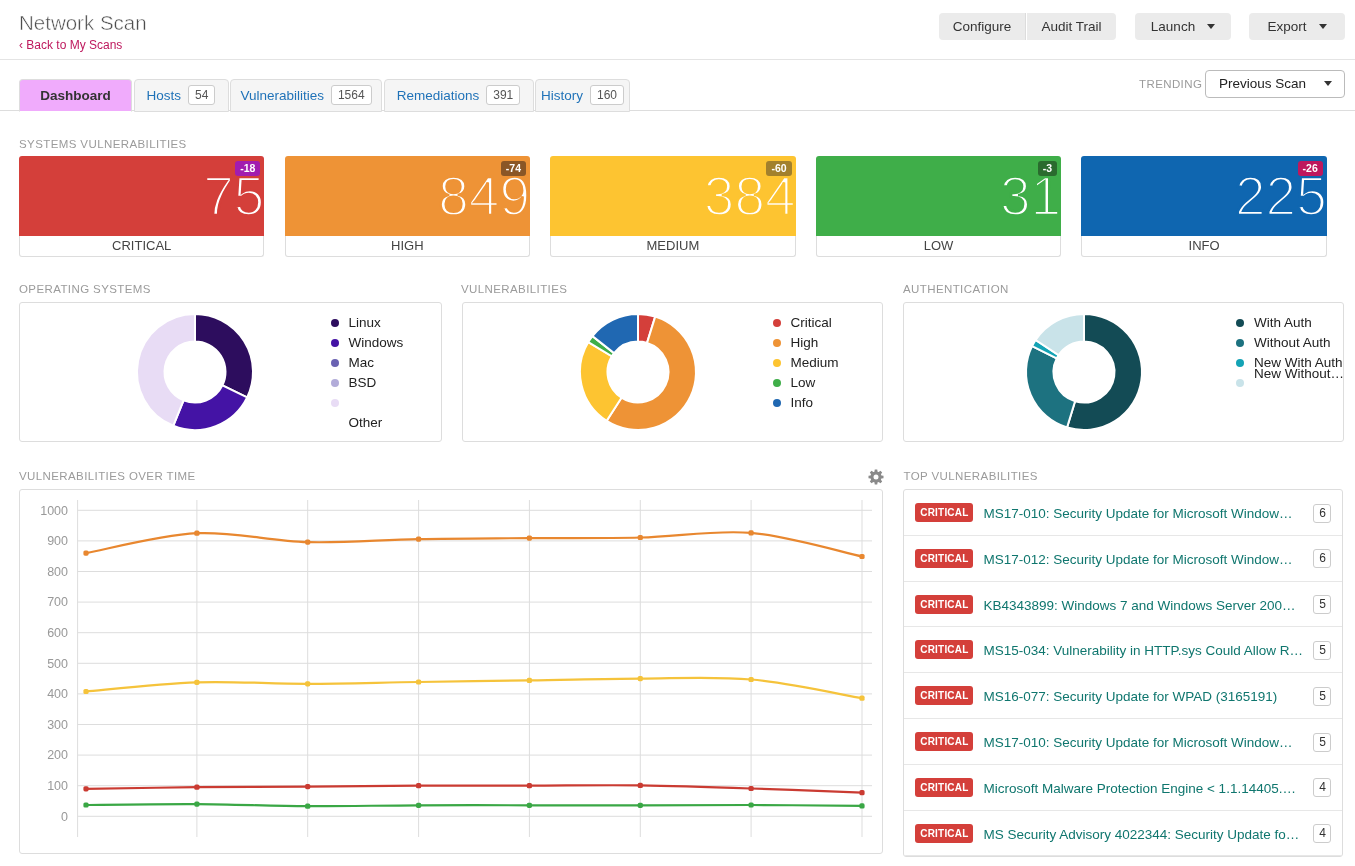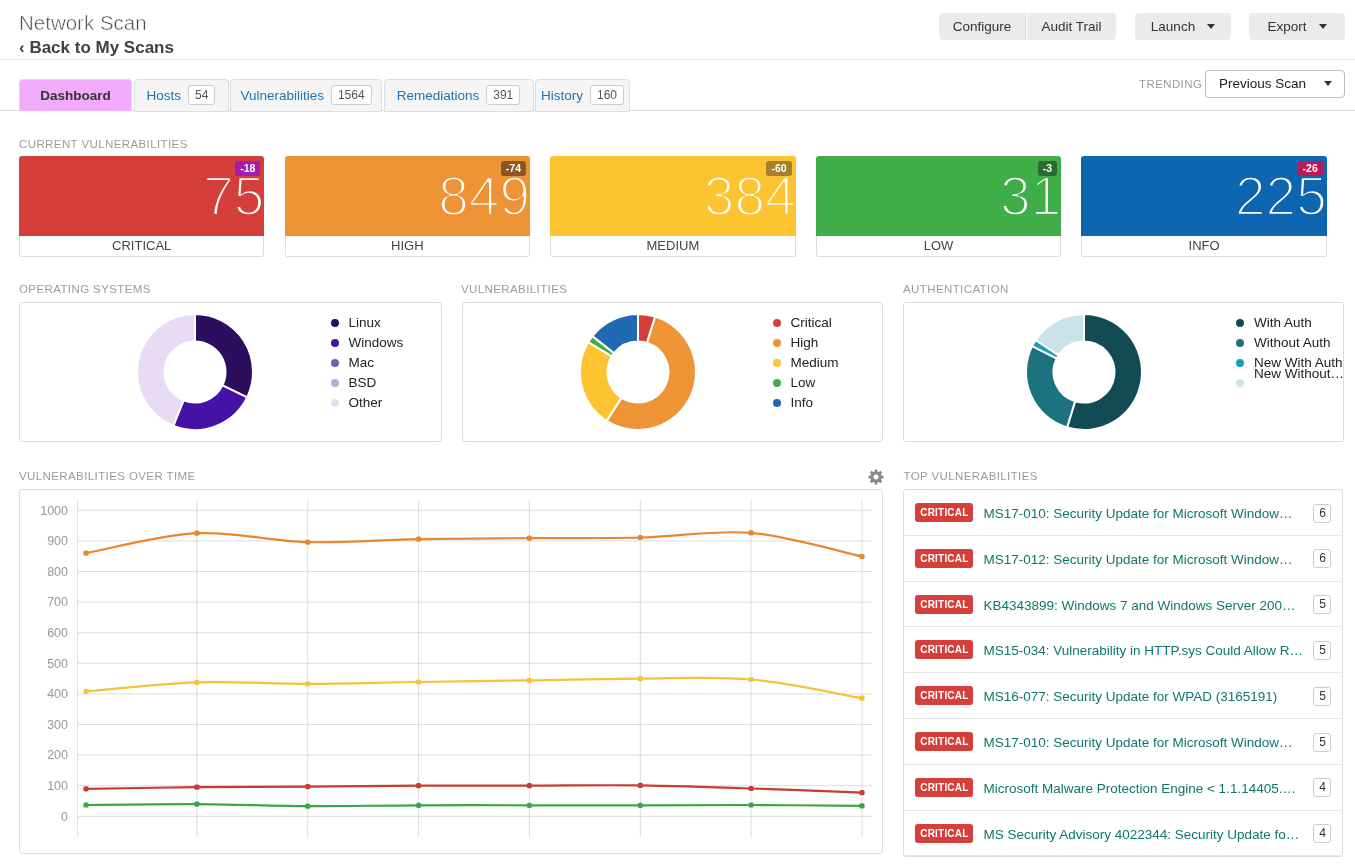--- a/index.html
+++ b/index.html
@@ -19,42 +19,42 @@
 .card .lab { position:absolute; left:0; right:0; top:80px; height:20.5px; border:1px solid #ddd; border-top:none; border-radius:0 0 3px 3px; text-align:center; font-size:13px; color:#444; line-height:19px; background:#fff; }
 .row { position:absolute; left:0; right:0; height:45.8px; border-bottom:1px solid #e7e7e7; }
 .crit { position:absolute; left:11px; top:13px; width:58px; height:19px; background:#d43f3a; border-radius:3px; color:#fff; font-size:10px; font-weight:bold; text-align:center; line-height:19px; letter-spacing:0.2px; }
 .rowtxt { position:absolute; left:79px; top:16px; font-size:13.5px; color:#0f766e; white-space:nowrap; }
 .cnt { position:absolute; right:11px; top:13.5px; min-width:18px; height:19px; border:1px solid #ccc; border-radius:3px; font-size:12px; color:#333; text-align:center; line-height:17px; padding:0 3px; }
 </style></head>
 <body>
 
 <div class="abs" style="left:0;top:0;width:1355px;height:60px;border-bottom:1px solid #e4e4e4;"></div>
 <div class="abs" style="left:19px;top:11px;font-size:20.5px;color:#4d4d4d;font-weight:300;-webkit-text-stroke:0.5px #fff;">Network Scan</div>
-<a class="abs" style="left:19px;top:38px;font-size:17px;color:#404040;font-weight:bold;text-decoration:none;">‹ Back to My Scans</a>
+<a class="abs" style="left:19px;top:38px;font-size:12px;color:#be185d;font-weight:normal;text-decoration:none;">‹ Back to My Scans</a>
 
 <div class="btn" style="left:939px;width:87px;border-radius:4px 0 0 4px;border-right:1px solid #dcdcdc;">Configure</div>
 <div class="btn" style="left:1027px;width:89px;border-radius:0 4px 4px 0;">Audit Trail</div>
 <div class="btn" style="left:1135px;width:96px;">Launch<span class="caret"></span></div>
 <div class="btn" style="left:1249px;width:96px;">Export<span class="caret"></span></div>
 
 <div class="abs" style="left:0;top:78.5px;width:1355px;height:32.5px;">
   <div class="abs" style="left:0;bottom:0;width:1355px;height:1px;background:#ddd;"></div>
   <div class="tab" style="left:19px;width:113px;background:#f0abfc;color:#333;font-weight:bold;border-bottom:1px solid #fff;height:33px;">Dashboard</div>
   <div class="tab" style="left:133.5px;width:95px;">Hosts<span class="tabbadge">54</span></div>
   <div class="tab" style="left:230px;width:152px;">Vulnerabilities<span class="tabbadge">1564</span></div>
   <div class="tab" style="left:383.5px;width:150px;">Remediations<span class="tabbadge">391</span></div>
   <div class="tab" style="left:535px;width:95px;">History<span class="tabbadge">160</span></div>
 </div>
 <div class="abs" style="left:1139px;top:77px;font-size:11.5px;color:#9b9b9b;letter-spacing:0.4px;line-height:12px;top:78px;">TRENDING</div>
 <div class="abs" style="left:1205px;top:69.5px;width:140px;height:28px;border:1px solid #bbb;border-radius:4px;background:#fff;font-size:13.5px;color:#222;line-height:26px;">
   <span style="margin-left:13px;">Previous Scan</span>
   <span class="caret" style="position:absolute;right:12px;top:12px;"></span>
 </div>
 
-<div class="seclabel" style="left:19px;top:137.5px;">CURRENT VULNERABILITIES</div>
+<div class="seclabel" style="left:19px;top:137.5px;">SYSTEMS VULNERABILITIES</div>
 <div class="card" style="left:19.0px;">
   <div class="top" style="background:#d43f3a;"></div>
   <div class="num" style="-webkit-text-stroke:2.4px #d43f3a;">75</div>
   <div class="diff" style="background:#a21caf;">-18</div>
   <div class="lab">CRITICAL</div>
 </div>
 <div class="card" style="left:284.6px;">
   <div class="top" style="background:#ee9336;"></div>
   <div class="num" style="-webkit-text-stroke:2.4px #ee9336;">849</div>
   <div class="diff" style="background:#8a5626;">-74</div>
@@ -107,21 +107,21 @@
 
 <div class="legend-dot" style="left:330.8px;top:318.5px;background:#2d0d5e;"></div>
 <div class="legend-txt" style="left:348.5px;top:315.0px;">Linux</div>
 <div class="legend-dot" style="left:330.8px;top:338.5px;background:#4413a5;"></div>
 <div class="legend-txt" style="left:348.5px;top:335.0px;">Windows</div>
 <div class="legend-dot" style="left:330.8px;top:358.5px;background:#6a62b2;"></div>
 <div class="legend-txt" style="left:348.5px;top:355.0px;">Mac</div>
 <div class="legend-dot" style="left:330.8px;top:378.5px;background:#b2acd9;"></div>
 <div class="legend-txt" style="left:348.5px;top:375.0px;">BSD</div>
 <div class="legend-dot" style="left:330.8px;top:398.5px;background:#e8dcf5;"></div>
-<div class="legend-txt" style="left:348.5px;top:395.0px;">Other</div>
+<div class="legend-txt" style="left:348.5px;top:415px;">Other</div>
 <div class="legend-dot" style="left:772.6px;top:318.5px;background:#d43f3a;"></div>
 <div class="legend-txt" style="left:790.5px;top:315.0px;">Critical</div>
 <div class="legend-dot" style="left:772.6px;top:338.5px;background:#ee9336;"></div>
 <div class="legend-txt" style="left:790.5px;top:335.0px;">High</div>
 <div class="legend-dot" style="left:772.6px;top:358.5px;background:#fdc431;"></div>
 <div class="legend-txt" style="left:790.5px;top:355.0px;">Medium</div>
 <div class="legend-dot" style="left:772.6px;top:378.5px;background:#3fae49;"></div>
 <div class="legend-txt" style="left:790.5px;top:375.0px;">Low</div>
 <div class="legend-dot" style="left:772.6px;top:398.5px;background:#2068b2;"></div>
 <div class="legend-txt" style="left:790.5px;top:395.0px;">Info</div>

